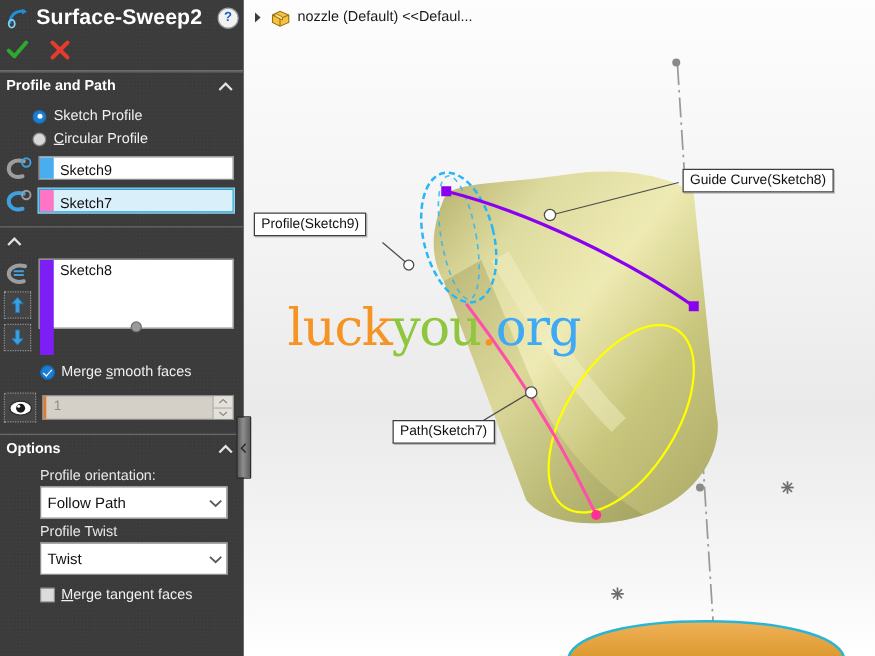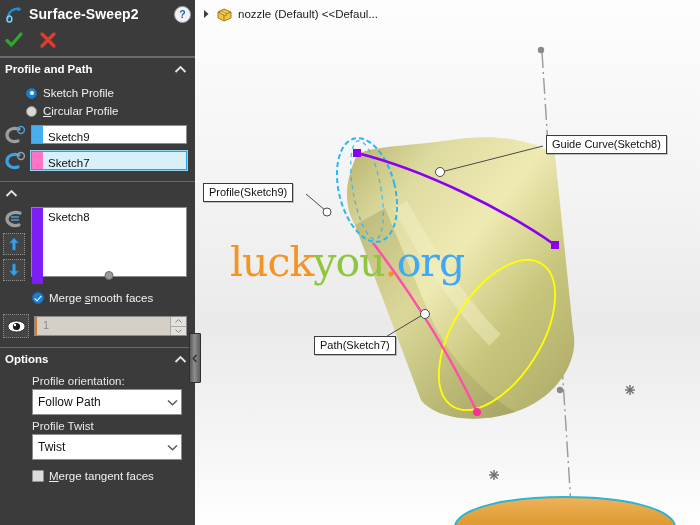--- a/index.html
+++ b/index.html
@@ -31,21 +31,21 @@
     display: flex; align-items: center;
     padding: 0 4px 0 6px;
     gap: 6px;
   }
   .pm-title-icon {
     width: 17px; height: 17px;
     flex: 0 0 auto;
     position: relative;
   }
   .pm-title-text {
-    font-size: 14px;
+    font-size: 17px;
     font-weight: bold;
     color: #ffffff;
     letter-spacing: 0.1px;
     flex: 1 1 auto;
     white-space: nowrap;
   }
   .pm-help {
     width: 15px; height: 15px;
     border-radius: 50%;
     background: #f2f2f2;
@@ -180,21 +180,21 @@
     width: 22px; height: 22px;
     border: 1px dotted #8d8d8d;
     background: #444;
     margin-top: 4px;
     display: flex; align-items: center; justify-content: center;
     cursor: pointer;
     box-sizing: border-box;
   }
   .gc-list {
     flex: 1 1 auto;
-    height: 70px;
+    height: 56px;
     background: #ffffff;
     border: 1px solid #8c8c8c;
     box-sizing: border-box;
     display: flex;
     margin-right: 8px;
     position: relative;
     cursor: default;
   }
   .gc-list .swatch { height: 76px; width: 11px; margin: 0; }
   .gc-list .sel-text { padding: 3px 0 0 5px; }
@@ -509,21 +509,21 @@
       </svg>
       <svg class="bc-icon" viewBox="0 0 17 15">
         <path d="M2 5 L8 2 L15 5 L15 11 L8 14 L2 11 Z" fill="#f5c242" stroke="#9a7312" stroke-width="0.9"></path>
         <path d="M2 5 L8 8 L15 5" fill="none" stroke="#9a7312" stroke-width="0.9"></path>
         <path d="M8 8 L8 14" fill="none" stroke="#9a7312" stroke-width="0.9"></path>
         <path d="M4 3.5 L10 6.5 L10 9 L4 6 Z" fill="#fde08a" stroke="#9a7312" stroke-width="0.7"></path>
       </svg>
       <span class="bc-text">nozzle (Default) &lt;&lt;Defaul...</span>
     </div>
 
-    <div class="callout" style="left:8px; top:183px;">
+    <div class="callout" style="left:8px; top:170px;">
       <span>Profile(Sketch9)</span>
     </div>
     <div class="callout" style="left:351px; top:135px;">
       <span>Guide Curve(Sketch8)</span>
     </div>
     <div class="callout" style="left:119px; top:336px;">
       <span>Path(Sketch7)</span>
     </div>
   </div>
 

